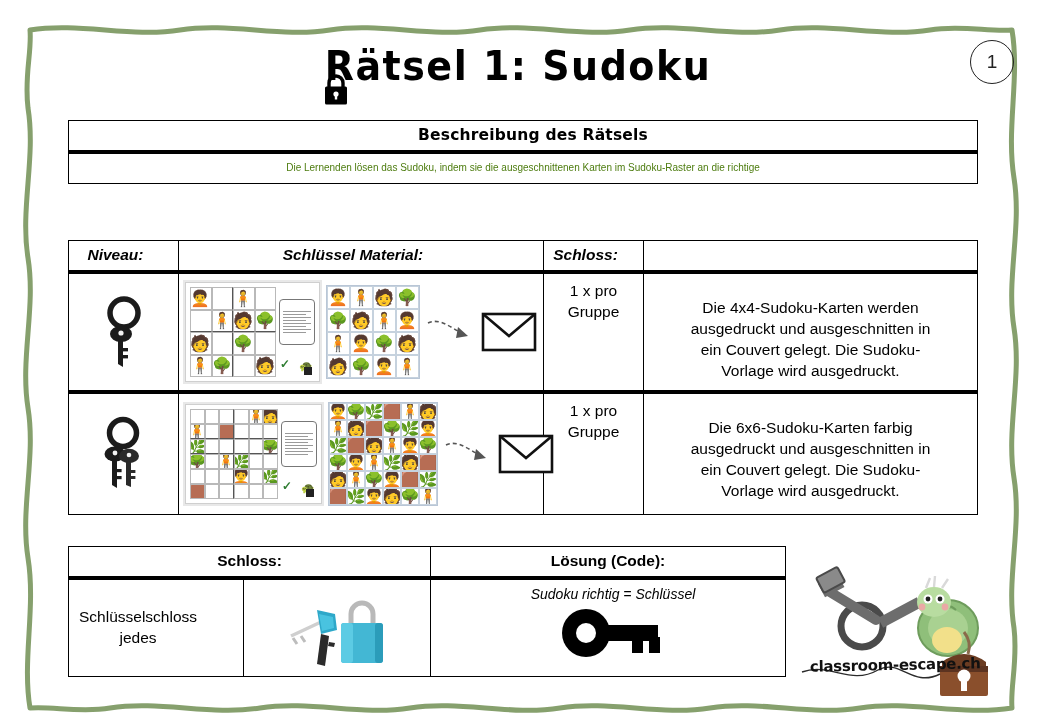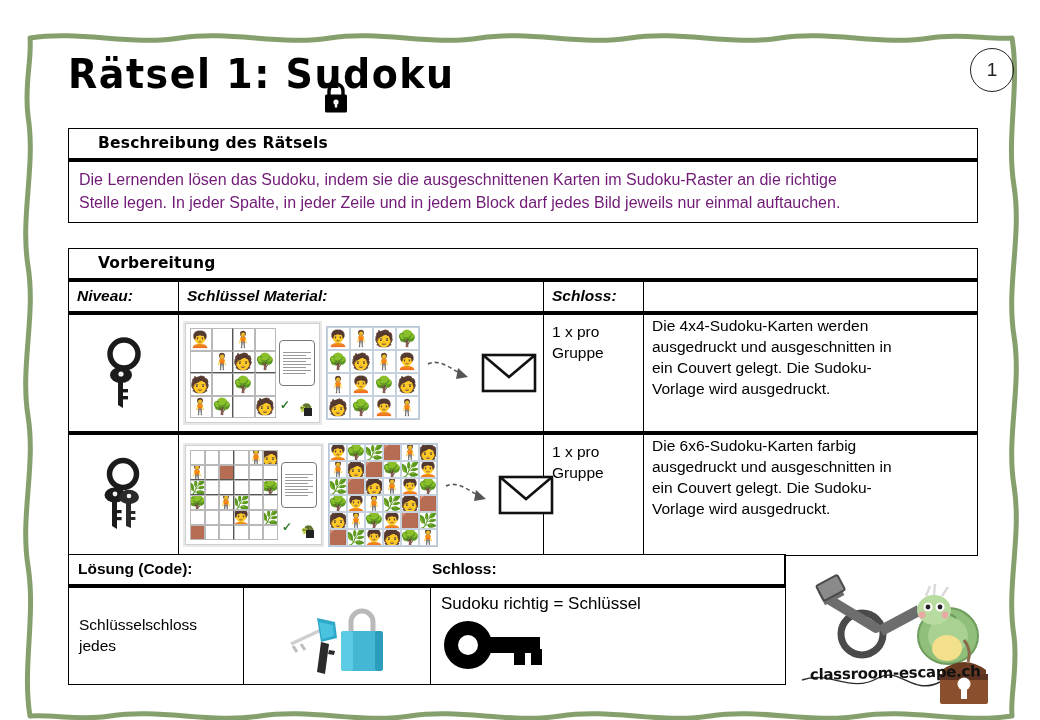--- a/index.html
+++ b/index.html
@@ -14,21 +14,21 @@
 
   
   #page-border {
     position: absolute; left: 0; top: 0; width: 1040px; height: 720px;
     pointer-events: none; z-index: 5;
   }
 
   
   #sheet {
     position: absolute;
-    left: 0; top: 16px; width: 1040px; height: 652px;
+    left: 0; top: 8px; width: 1040px; height: 652px; text-align: center;
   }
 
   
   #title-row {
     position: absolute; left: 68px; top: 38px; width: 900px; height: 62px;
   }
   #doc-title {
     font-family: "DejaVu Sans", sans-serif;
     font-size: 38px; font-weight: 700; letter-spacing: 1.5px;
     color: #000; white-space: nowrap; line-height: 1;
@@ -61,21 +61,21 @@
     padding: 5px 9px 6px 9px;
   }
   .band-title {
     font-family: "DejaVu Sans", sans-serif;
     font-size: 15.5px; font-weight: 700; letter-spacing: .2px;
     transform: scaleY(1.05); transform-origin: left center; margin-left: 20px;
   }
 
   .para {
     padding: 7px 10px 8px 10px;
-    font-size: 16px; line-height: 1.42; color: #701a75;
+    font-size: 10px; line-height: 1.42; color: #4d7c0f;
   }
   .para div { white-space: nowrap; }
 
   
   #tbl-vorb { left: 68px; top: 232px; width: 910px; }
   #vorb-head-row {
     display: flex; border-bottom: 4px solid #000;
     font-weight: 700; font-size: 15.5px;
   }
   #vorb-head-row .c { padding: 5px 24px 6px 8px; font-style: italic; }
@@ -87,21 +87,21 @@
   .vorb-row { display: flex; }
   .vorb-row.sep { border-bottom: 4px solid #000; }
   .vorb-row .c { padding: 6px 8px; }
   .vorb-row .col-niveau {
     display: flex; align-items: center; justify-content: center;
   }
   .vorb-row .col-material {
     display: flex; align-items: center; gap: 6px; padding: 8px 6px;
   }
   .vorb-row .col-anzahl { font-size: 15.5px; line-height: 1.34; padding-top: 7px; }
-  .vorb-row .col-desc   { font-size: 15.5px; line-height: 1.36; padding-top: 0; }
+  .vorb-row .col-desc   { font-size: 15.5px; line-height: 1.36; padding-top: 23px; }
   .vorb-row .col-desc div { white-space: nowrap; }
 
   
   #tbl-schloss { left: 68px; top: 538px; width: 718px; }
   #schloss-head-row {
     display: flex; border-bottom: 4px solid #000;
     font-weight: 700; font-size: 15.5px;
   }
   #schloss-head-row .c { padding: 5px 9px 6px 9px; }
   .sc-col-a { width: 362px; border-right: 1.6px solid #000; }
@@ -110,21 +110,21 @@
   .sb-name {
     width: 175px; border-right: 1.6px solid #000;
     display: flex; align-items: center;
     padding: 0 10px; font-size: 15.5px; line-height: 1.35;
   }
   .sb-pic {
     width: 187px; border-right: 1.6px solid #000;
     display: flex; align-items: center; justify-content: center;
   }
   .sb-sol { flex: 1; padding: 6px 0 0 10px; }
-  .sb-sol-text { font-size: 17px; }
+  .sb-sol-text { font-size: 14px; font-style: italic; }
 
   
   .ws-card {
     width: 137px; height: 100px; background: #fff;
     border: 1px solid #cfcfcf; box-shadow: 0 0 0 2px #e8e8e8;
     padding: 4px; display: flex; gap: 3px;
     position: relative;
   }
   .ws-grid { display: grid; gap: 0; }
   .ws-grid.g4 { grid-template-columns: repeat(4, 1fr); grid-template-rows: repeat(4, 1fr); width: 86px; height: 90px; }
@@ -221,29 +221,25 @@
   <div id="page-badge">
     <span>1</span>
   </div>
 
   <div class="tbl" id="tbl-desc" style="left:68px; top:112px; width:910px;">
     <div class="band">
       <div class="band-title">Beschreibung des Rätsels</div>
     </div>
     <div class="para">
       <div>Die Lernenden lösen das Sudoku, indem sie die ausgeschnittenen Karten im Sudoku-Raster an die richtige</div>
-      <div>Stelle legen. In jeder Spalte, in jeder Zeile und in jedem Block darf jedes Bild jeweils nur einmal auftauchen.</div>
     </div>
   </div>
 
   <div class="tbl" id="tbl-vorb">
 
-    <div class="band">
-      <div class="band-title">Vorbereitung</div>
-    </div>
 
     <div id="vorb-head-row">
       <div class="c col-niveau">Niveau:</div>
       <div class="c col-material">Schlüssel Material:</div>
       <div class="c col-anzahl">Schloss:</div>
     </div>
 
     <div class="vorb-row sep">
 
       <div class="c col-niveau">
@@ -500,22 +496,22 @@
         <div>Die 6x6-Sudoku-Karten farbig</div>
         <div>ausgedruckt und ausgeschnitten in</div>
         <div>ein Couvert gelegt. Die Sudoku-</div>
         <div>Vorlage wird ausgedruckt.</div>
       </div>
     </div>
   </div>
 
   <div class="tbl" id="tbl-schloss">
     <div id="schloss-head-row">
+      <div class="c sc-col-a">Schloss:</div>
       <div class="c sc-col-b">Lösung (Code):</div>
-      <div class="c sc-col-a">Schloss:</div>
     </div>
 
     <div id="schloss-body-row">
       <div class="sb-name">
         <div>
           <div>Schlüsselschloss</div>
           <div>jedes</div>
         </div>
       </div>
 

